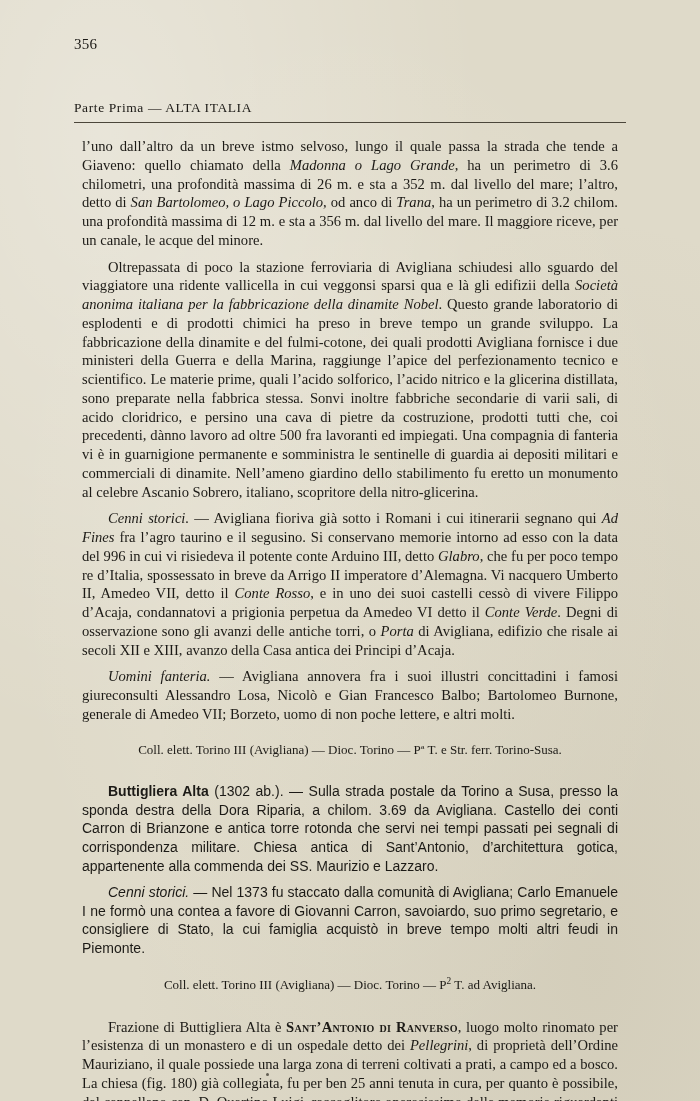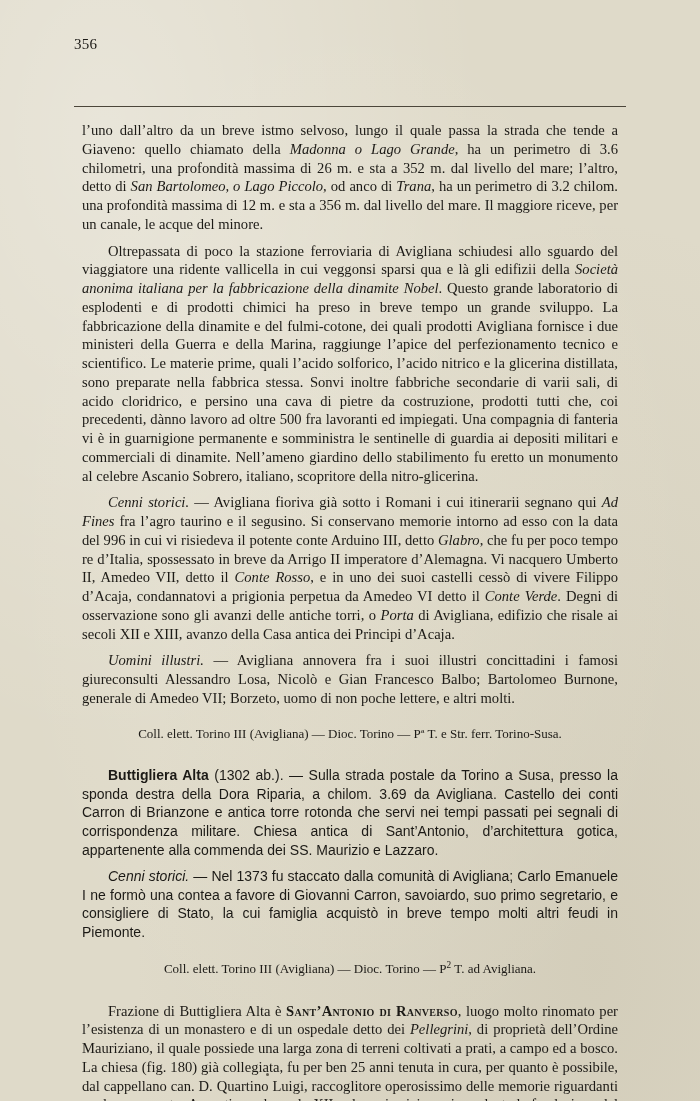--- a/index.html
+++ b/index.html
@@ -109,31 +109,32 @@
 </style>
 </head>
 <body>
 
 <div class="page">
 
   <div class="content">
 
     <div class="header">
       <div class="folio">356</div>
+      <div class="running-title">Parte Prima — ALTA ITALIA</div>
     </div>
 
     <hr class="rule">
 
     <p><span>l’uno dall’altro da un breve istmo selvoso, lungo il quale passa la strada che tende a Giaveno: quello chiamato della </span><span class="it">Madonna o Lago Grande</span><span>, ha un perimetro di 3.6 chilometri, una profondità massima di 26 m. e sta a 352 m. dal livello del mare; l’altro, detto di </span><span class="it">San Bartolomeo, o Lago Piccolo</span><span>, od anco di </span><span class="it">Trana</span><span>, ha un perimetro di 3.2 chilom. una profondità massima di 12 m. e sta a 356 m. dal livello del mare. Il maggiore riceve, per un canale, le acque del minore.</span></p>
 
     <p class="indent"><span>Oltrepassata di poco la stazione ferroviaria di Avigliana schiudesi allo sguardo del viaggiatore una ridente vallicella in cui veggonsi sparsi qua e là gli edifizii della </span><span class="it">Società anonima italiana per la fabbricazione della dinamite Nobel</span><span>. Questo grande laboratorio di esplodenti e di prodotti chimici ha preso in breve tempo un grande sviluppo. La fabbricazione della dinamite e del fulmi-cotone, dei quali prodotti Avigliana fornisce i due ministeri della Guerra e della Marina, raggiunge l’apice del perfezionamento tecnico e scientifico. Le materie prime, quali l’acido solforico, l’acido nitrico e la glicerina distillata, sono preparate nella fabbrica stessa. Sonvi inoltre fabbriche secondarie di varii sali, di acido cloridrico, e persino una cava di pietre da costruzione, prodotti tutti che, coi precedenti, dànno lavoro ad oltre 500 fra lavoranti ed impiegati. Una compagnia di fanteria vi è in guarnigione permanente e somministra le sentinelle di guardia ai depositi militari e commerciali di dinamite. Nell’ameno giardino dello stabilimento fu eretto un monumento al celebre Ascanio Sobrero, italiano, scopritore della nitro-glicerina.</span></p>
 
     <p class="indent"><span class="it">Cenni storici.</span><span> — Avigliana fioriva già sotto i Romani i cui itinerarii segnano qui </span><span class="it">Ad Fines</span><span> fra l’agro taurino e il segusino. Si conservano memorie intorno ad esso con la data del 996 in cui vi risiedeva il potente conte Arduino III, detto </span><span class="it">Glabro</span><span>, che fu per poco tempo re d’Italia, spossessato in breve da Arrigo II imperatore d’Alemagna. Vi nacquero Umberto II, Amedeo VII, detto il </span><span class="it">Conte Rosso</span><span>, e in uno dei suoi castelli cessò di vivere Filippo d’Acaja, condannatovi a prigionia perpetua da Amedeo VI detto il </span><span class="it">Conte Verde</span><span>. Degni di osservazione sono gli avanzi delle antiche torri, o </span><span class="it">Porta</span><span> di Avigliana, edifizio che risale ai secoli XII e XIII, avanzo della Casa antica dei Principi d’Acaja.</span></p>
 
-    <p class="indent"><span class="it">Uomini illustri.</span><span> — Avigliana annovera fra i suoi illustri concittadini i famosi giureconsulti Alessandro Losa, Nicolò e Gian Francesco Balbo; Bartolomeo Burnone, generale di Amedeo VII; Borzeto, uomo di non poche lettere, e altri molti.</span></p>
+    <p class="indent"><span class="it">Uomini fanteria.</span><span> — Avigliana annovera fra i suoi illustri concittadini i famosi giureconsulti Alessandro Losa, Nicolò e Gian Francesco Balbo; Bartolomeo Burnone, generale di Amedeo VII; Borzeto, uomo di non poche lettere, e altri molti.</span></p>
 
     <div class="gap-sm"></div>
 
     <div class="coll">Coll. elett. Torino III (Avigliana) — Dioc. Torino — Pª T. e Str. ferr. Torino-Susa.</div>
 
     <div class="gap-md"></div>
 
     <p class="sans indent"><span class="lead">Buttigliera Alta</span><span> (1302 ab.). — Sulla strada postale da Torino a Susa, presso la sponda destra della Dora Riparia, a chilom. 3.69 da Avigliana. Castello dei conti Carron di Brianzone e antica torre rotonda che servi nei tempi passati pei segnali di corrispondenza militare. Chiesa antica di Sant’Antonio, d’architettura gotica, appartenente alla commenda dei SS. Maurizio e Lazzaro.</span></p>
 
     <p class="sans indent"><span class="it">Cenni storici.</span><span> — Nel 1373 fu staccato dalla comunità di Avigliana; Carlo Emanuele I ne formò una contea a favore di Giovanni Carron, savoiardo, suo primo segretario, e consigliere di Stato, la cui famiglia acquistò in breve tempo molti altri feudi in Piemonte.</span></p>

